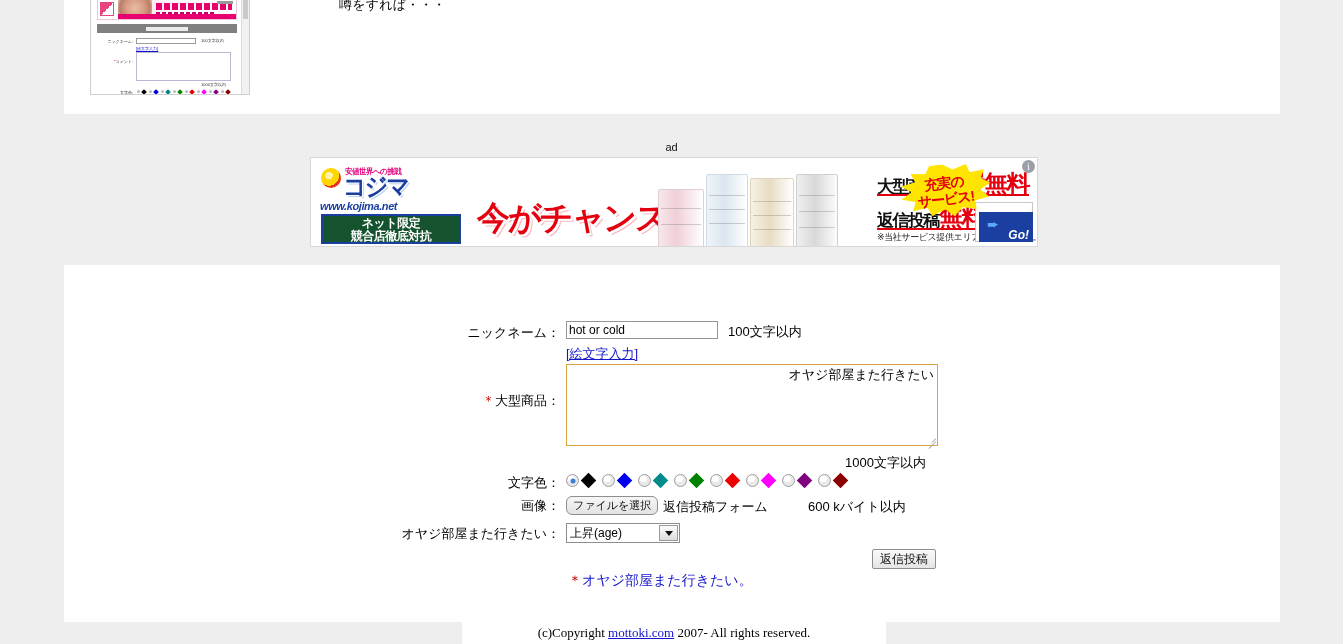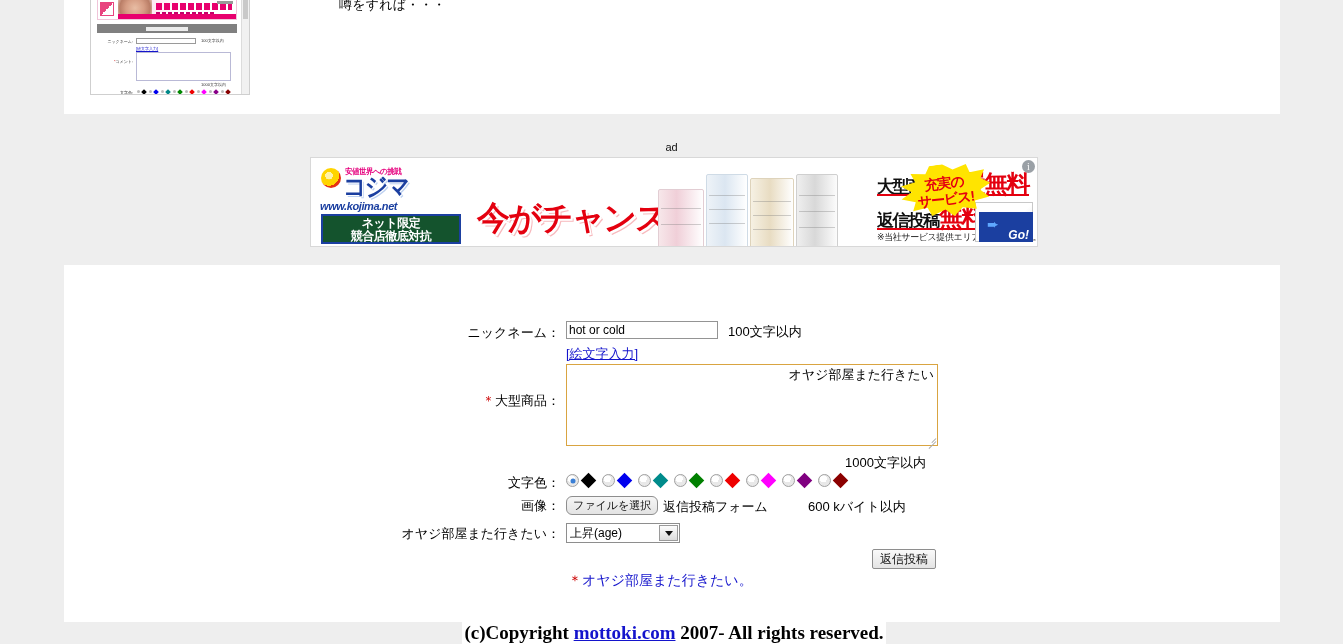--- a/index.html
+++ b/index.html
@@ -352,21 +352,21 @@
     position: absolute;
     left: 462px;
     top: 622px;
     width: 424px;
     height: 22px;
     background: #ffffff;
     display: flex; align-items: center; justify-content: center;
   }
   .footer-txt {
     font-family: "Liberation Serif", serif;
-    font-size: 19px; font-weight: bold; color: #000; white-space: nowrap;
+    font-size: 13px; font-weight: normal; color: #000; white-space: nowrap;
   }
   .footer-txt a { color: #1414cc; text-decoration: underline; }
 </style>
 </head>
 <body>
 
 <div class="top-panel">
   <div class="thumb-wrap">
     <div class="thumb-inner">
 

